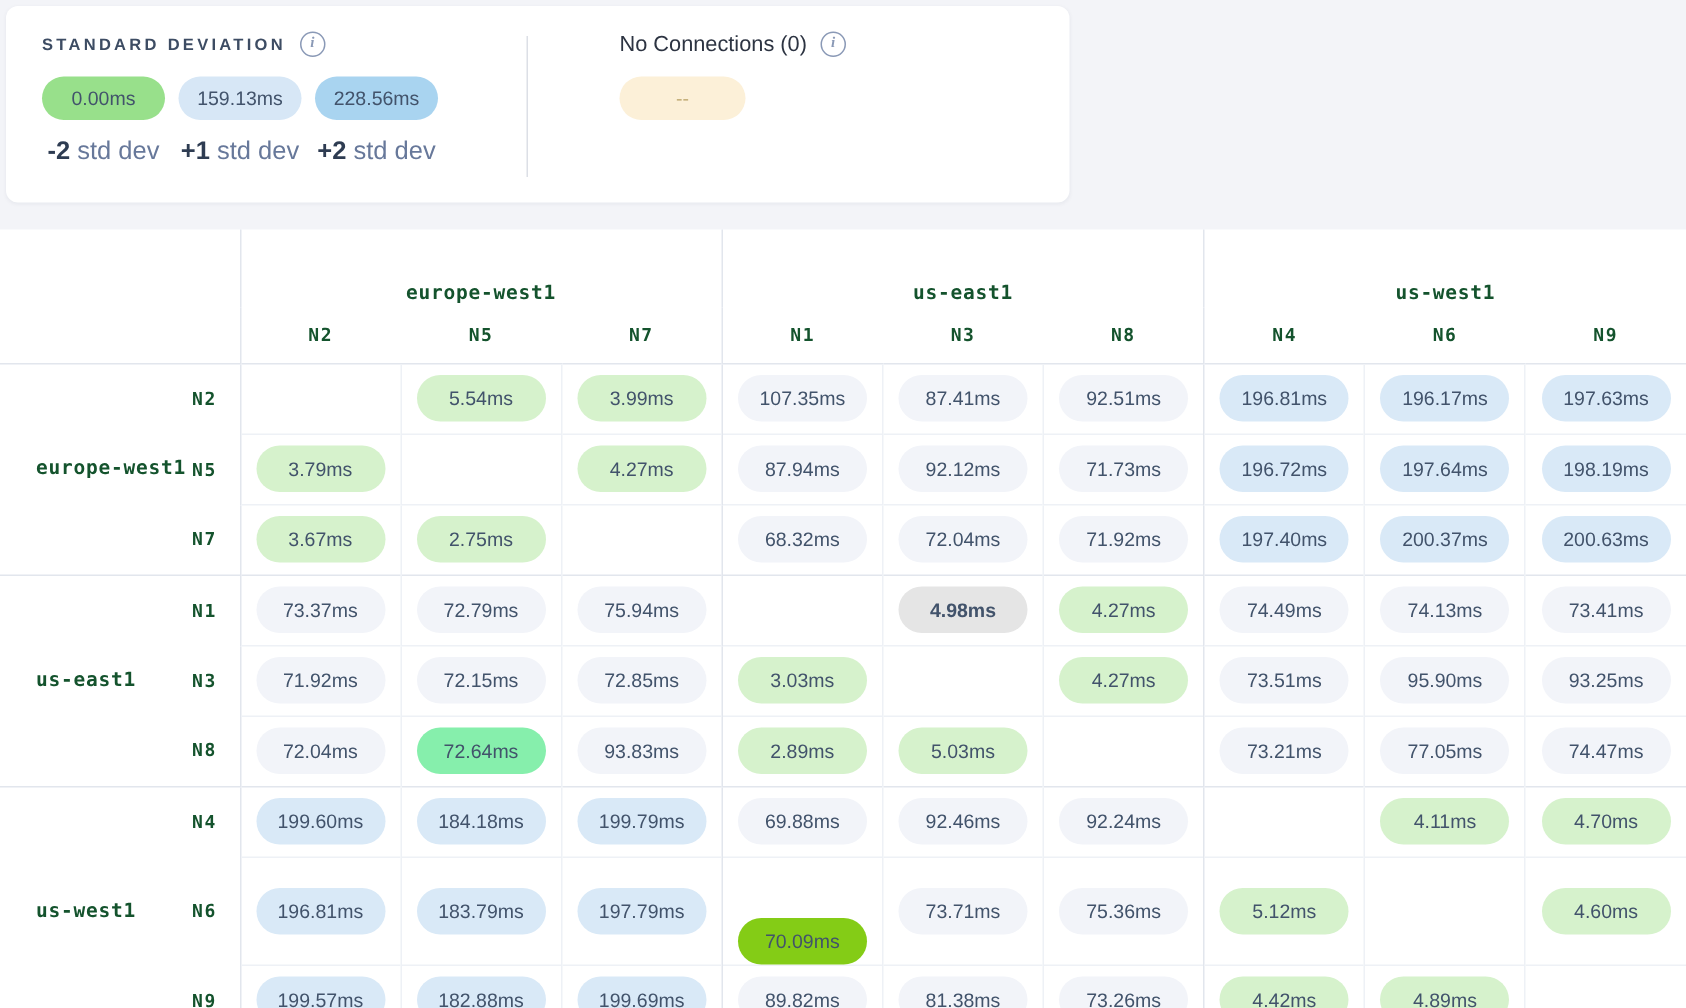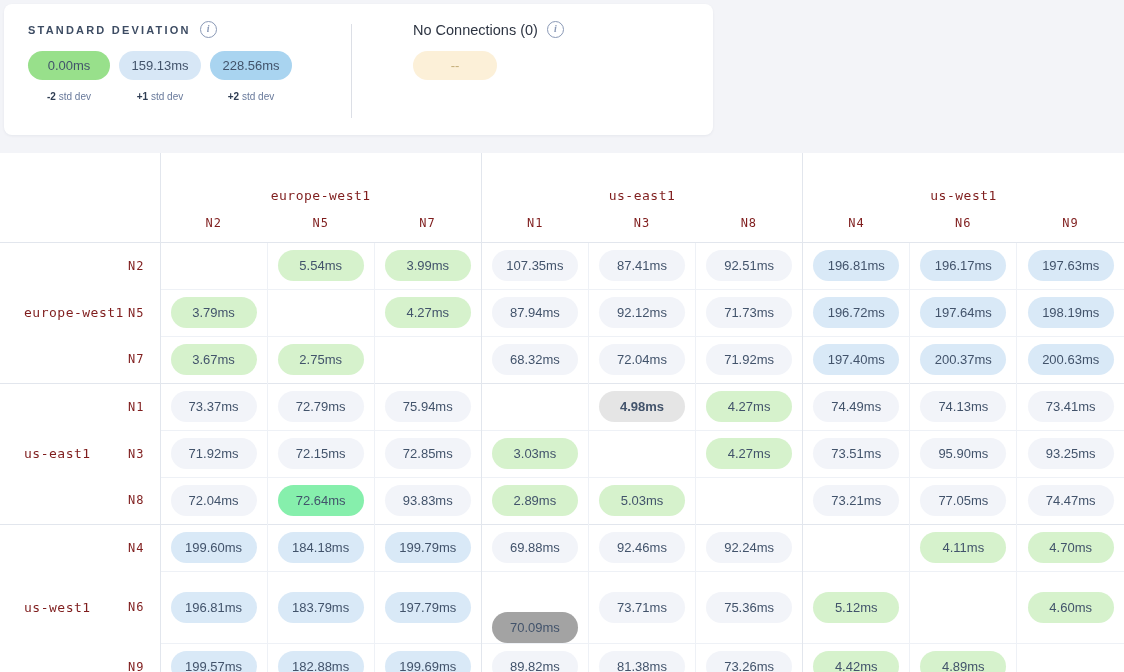--- a/index.html
+++ b/index.html
@@ -38,38 +38,38 @@
   }
   .legend-pills { display: flex; gap: 9px; }
   .legend-item { width: 82px; text-align: center; }
   .pill {
     display: block; width: 100%;
     border-radius: 16px;
     padding: 7px 0;
     font-size: 13px; color: #42536b;
     background: #f2f4f9;
   }
-  .legend-label { margin-top: 11px; font-size: 10px; color: #67789a; white-space: nowrap; }
+  .legend-label { margin-top: 11px; font-size: 17px; color: #67789a; white-space: nowrap; }
   .legend-label b { color: #2e3c52; }
   .v-divider { width: 1px; background: #dcdfe6; margin: 3px 0 3px 22px; }
   .noconn-section { padding-left: 24px; }
   .noconn-title { font-size: 14.5px; color: #2d3442; }
   .noconn-pill { width: 84px; background: #fcf0d8; color: #c3ad77; text-align: center; }
   
   .matrix {
     position: absolute; left: 0; top: 153px; width: 1124px;
     background: #ffffff;
     border-bottom: 1px solid #e2e6ed;
   }
   table { border-collapse: collapse; width: 100%; table-layout: fixed; }
   col.rowhead-col { width: 160px; }
   th, td { padding: 0; text-align: center; font-weight: normal; }
   .mono {
     font-family: "DejaVu Sans Mono", "Liberation Mono", monospace;
-    font-weight: normal; color: #7f1d1d;
+    font-weight: bold; color: #14532d;
   }
   tr.region-row { height: 52px; }
   tr.node-row { height: 37px; }
   tbody tr { height: 47px; }
   th.region-header { font-size: 13px; letter-spacing: .5px; vertical-align: bottom; padding-bottom: 2px; }
   th.node-header { font-size: 12px; letter-spacing: 1px; vertical-align: middle; }
   th.corner, th.row-head { border-right: 1px solid #e2e6ed; }
   .b-left { border-left: 1px solid #e2e6ed; }
   td.inner { border-left: 1px solid #eef1f6; }
   tbody tr.group-first td, tbody tr.group-first th { border-top: 1px solid #e2e6ed; }
@@ -268,21 +268,21 @@
         <tr>
           <th class="row-head">
             <div class="rh">
               <span class="region mono">us-west1</span>
               <span class="node mono">N6</span>
             </div>
           </th>
           <td class=""><span class="cell-pill" style="background: rgb(217, 233, 247);">196.81ms</span></td>
           <td class="inner"><span class="cell-pill" style="background: rgb(217, 233, 247);">183.79ms</span></td>
           <td class="inner"><span class="cell-pill" style="background: rgb(217, 233, 247);">197.79ms</span></td>
-          <td class="b-left"><span class="cell-pill" style="background: #a3a3a3; margin-top: 40px;">70.09ms</span></td>
+          <td class="b-left"><span class="cell-pill" style="background: #84cc16; margin-top: 40px;">70.09ms</span></td>
           <td class="inner"><span class="cell-pill" style="background: rgb(242, 244, 249);">73.71ms</span></td>
           <td class="inner"><span class="cell-pill" style="background: rgb(242, 244, 249);">75.36ms</span></td>
           <td class="b-left"><span class="cell-pill" style="background: rgb(214, 242, 204);">5.12ms</span></td>
           <td class="inner"></td>
           <td class="inner"><span class="cell-pill" style="background: rgb(214, 242, 204);">4.60ms</span></td>
         </tr>
         <tr>
           <th class="row-head">
             <div class="rh">
               <span class="node mono">N9</span>

